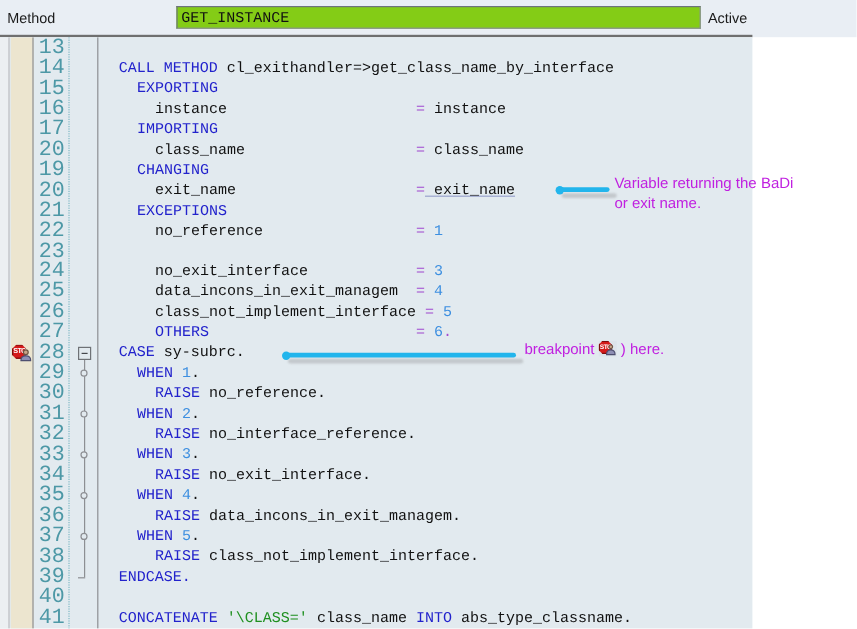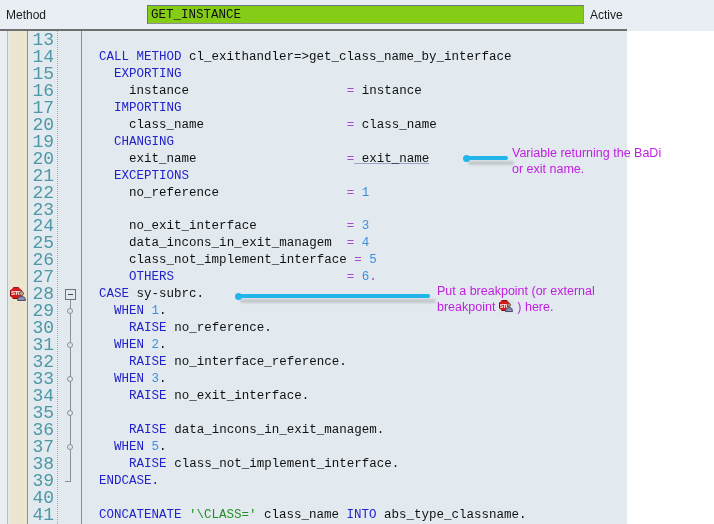--- a/index.html
+++ b/index.html
@@ -457,20 +457,23 @@
         </div>
         <div class="row" style="top: 323.05px;">
           <span class="code" style="left: 45.12px;"><span class="kw">RAISE </span><span class="pl">no_interface_reference.</span></span>
         </div>
         <div class="row" style="top: 340px;">
           <span class="code" style="left: 30.08px;"><span class="kw">WHEN </span><span class="num">3</span><span class="pl">.</span></span>
         </div>
         <div class="row" style="top: 356.95px;">
           <span class="code" style="left: 45.12px;"><span class="kw">RAISE </span><span class="pl">no_exit_interface.</span></span>
         </div>
+        <div class="row" style="top: 373.9px;">
+          <span class="code" style="left: 30.08px;"><span class="kw">WHEN </span><span class="num">4</span><span class="pl">.</span></span>
+        </div>
         <div class="row" style="top: 390.85px;">
           <span class="code" style="left: 45.12px;"><span class="kw">RAISE </span><span class="pl">data_incons_in_exit_managem.</span></span>
         </div>
         <div class="row" style="top: 407.8px;">
           <span class="code" style="left: 30.08px;"><span class="kw">WHEN </span><span class="num">5</span><span class="pl">.</span></span>
         </div>
         <div class="row" style="top: 424.75px;">
           <span class="code" style="left: 45.12px;"><span class="kw">RAISE </span><span class="pl">class_not_implement_interface.</span></span>
         </div>
         <div class="row" style="top: 441.7px;">
@@ -488,16 +491,16 @@
 
   <div id="anno-layer">
       <div class="anno-line-shadow" style="left: 468px; top: 161px; width: 46px;"></div>
       <div class="anno-line" style="left: 466px; top: 156px; width: 42px;"></div>
       <div class="anno-dot" style="left: 463px; top: 155px;"></div>
       <div class="anno-text" style="left: 512px; top: 145px;">Variable returning the BaDi
 or exit name.</div>
       <div class="anno-line-shadow" style="left: 240px; top: 299px; width: 196px;"></div>
       <div class="anno-line" style="left: 238px; top: 294px; width: 192px;"></div>
       <div class="anno-dot" style="left: 235px; top: 293px;"></div>
-      <div class="anno-text" style="left: 437px; top: 283px;"><div>Put a breakpoint (or external</div><div><span>breakpoint </span><div class="inline-bp"><div class="stop-oct">STO</div><div class="bp-person"><div class="head"></div><div class="body"></div></div></div><span> ) here.</span></div></div>
+      <div class="anno-text" style="left: 437px; top: 283px;"><div><span>breakpoint </span><div class="inline-bp"><div class="stop-oct">STO</div><div class="bp-person"><div class="head"></div><div class="body"></div></div></div><span> ) here.</span></div></div>
     </div>
 
 </div>
 
 </body></html>

